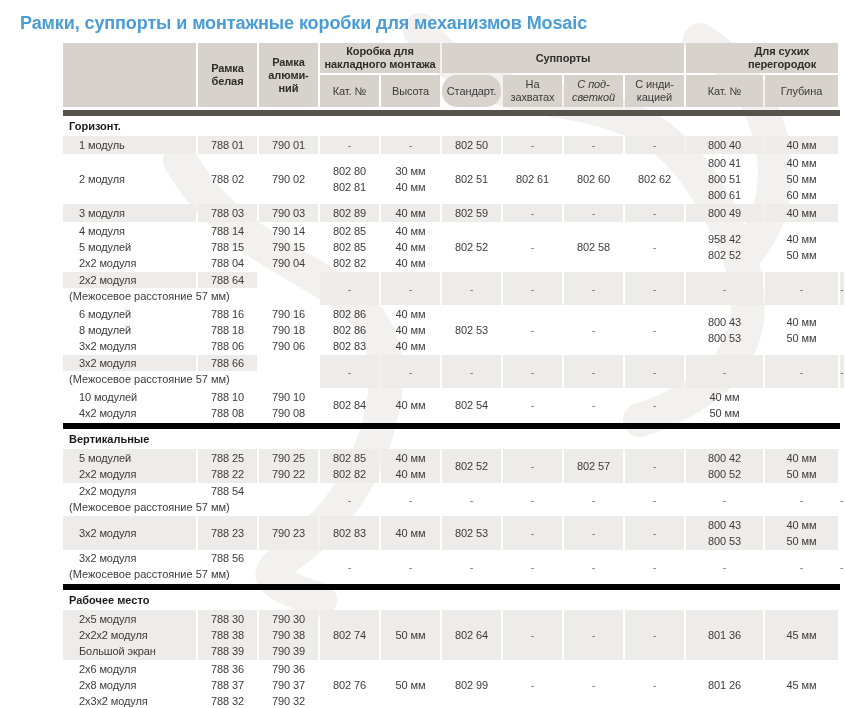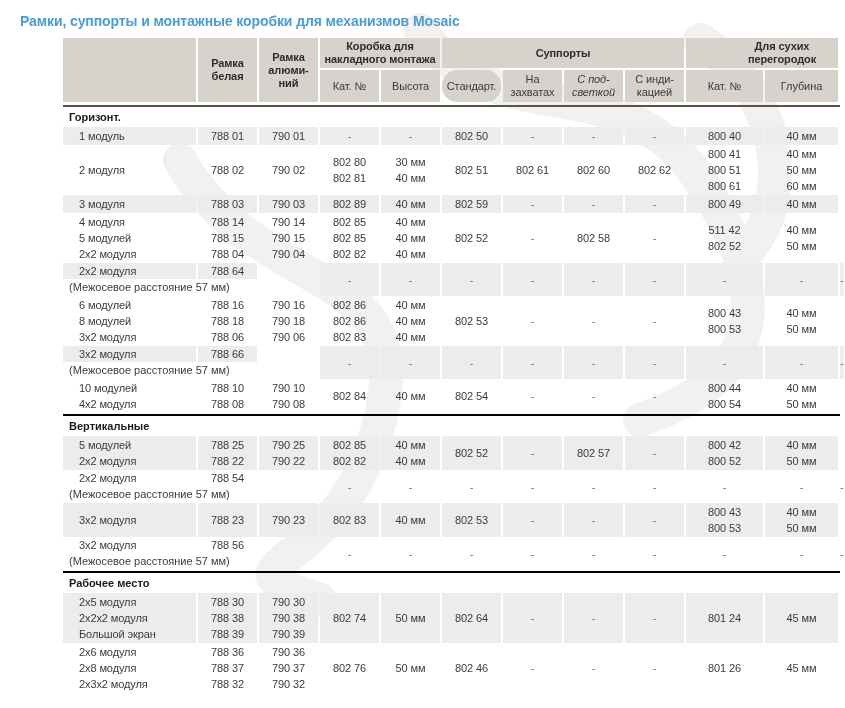--- a/index.html
+++ b/index.html
@@ -4,21 +4,21 @@
 <style>
   html,body{margin:0;padding:0;}
   body{
     width:845px;height:708px;overflow:hidden;background:#ffffff;
     font-family:"Liberation Sans","DejaVu Sans",sans-serif;
     color:#3b3b3b;-webkit-font-smoothing:antialiased;position:relative;
   }
   #watermark{position:absolute;top:0;left:0;z-index:0;pointer-events:none;}
   #page{position:relative;z-index:1;}
   #title{
-    margin:13px 0 0 20px;font-size:14px;font-weight:bold;
+    margin:13px 0 0 20px;font-size:18px;font-weight:bold;
     color:var(--accent,#4a9cd6);letter-spacing:-0.1px;
   }
   #tablewrap{margin:9px 0 0 63px;width:777px;font-size:11px;}
   .hrow,.trow{
     display:grid;
     grid-template-columns:133px repeat(8,59px) 77px 73px;
     column-gap:2px;
   }
   
   .hrow{grid-template-rows:30px 32px;row-gap:2px;margin-bottom:3px;}
@@ -37,21 +37,21 @@
   .hc-supg{grid-column:6/span 4;grid-row:1;}
   .hc-s1{grid-column:6;grid-row:2;border-radius:15px;}
   .hc-s2{grid-column:7;grid-row:2;}
   .hc-s3{grid-column:8;grid-row:2;font-style:italic;}
   .hc-s4{grid-column:9;grid-row:2;}
   .hc-dryg{grid-column:10/span 2;grid-row:1;padding-left:40px;}
   .hc-drycat{grid-column:10;grid-row:2;}
   .hc-dryd{grid-column:11;grid-row:2;}
   
   .section-head{
-    border-top:2px solid #000000;font-weight:bold;color:#1c1b1a;
+    border-top:6px solid #000000;font-weight:bold;color:#1c1b1a;
     padding:3px 0 2px 6px;line-height:15px;margin-top:1px;
   }
   .section-head.first{border-top-color:#56524c;}
   .trow{position:relative;}
   .cell{
     display:flex;flex-direction:column;justify-content:center;align-items:center;
     padding:1px 0;line-height:16px;text-align:center;letter-spacing:-0.1px;
   }
   .cell.label{align-items:flex-start;text-align:left;padding-left:16px;}
   .trow.shaded .cell{background:var(--shade-bg,#edecea);}
@@ -251,21 +251,21 @@
           <div class="cell c6">
             <div class="dash">-</div>
           </div>
           <div class="cell c7">
             <div>802 58</div>
           </div>
           <div class="cell c8">
             <div class="dash">-</div>
           </div>
           <div class="cell c9">
-            <div>511 42</div>
+            <div>958 42</div>
             <div>802 52</div>
           </div>
           <div class="cell c10">
             <div>40 мм</div>
             <div>50 мм</div>
           </div>
         </div>
         <div class="trow shaded has-note">
           <div class="cell c0 label">
             <div>2x2 модуля</div>
@@ -409,24 +409,20 @@
           </div>
           <div class="cell c6">
             <div class="dash">-</div>
           </div>
           <div class="cell c7">
             <div class="dash">-</div>
           </div>
           <div class="cell c8">
             <div class="dash">-</div>
           </div>
-          <div class="cell c9">
-            <div>800 44</div>
-            <div>800 54</div>
-          </div>
           <div class="cell c10">
             <div>40 мм</div>
             <div>50 мм</div>
           </div>
         </div>
         <div class="section-head">Вертикальные</div>
         <div class="trow shaded">
           <div class="cell c0 label">
             <div>5 модулей</div>
             <div>2x2 модуля</div>
@@ -606,21 +602,21 @@
           <div class="cell c6">
             <div class="dash">-</div>
           </div>
           <div class="cell c7">
             <div class="dash">-</div>
           </div>
           <div class="cell c8">
             <div class="dash">-</div>
           </div>
           <div class="cell c9">
-            <div>801 24</div>
+            <div>801 36</div>
           </div>
           <div class="cell c10">
             <div>45 мм</div>
           </div>
         </div>
         <div class="trow">
           <div class="cell c0 label">
             <div>2x6 модуля</div>
             <div>2x8 модуля</div>
             <div>2x3x2 модуля</div>
@@ -635,21 +631,21 @@
             <div>790 37</div>
             <div>790 32</div>
           </div>
           <div class="cell c3">
             <div>802 76</div>
           </div>
           <div class="cell c4">
             <div>50 мм</div>
           </div>
           <div class="cell c5">
-            <div>802 46</div>
+            <div>802 99</div>
           </div>
           <div class="cell c6">
             <div class="dash">-</div>
           </div>
           <div class="cell c7">
             <div class="dash">-</div>
           </div>
           <div class="cell c8">
             <div class="dash">-</div>
           </div>

